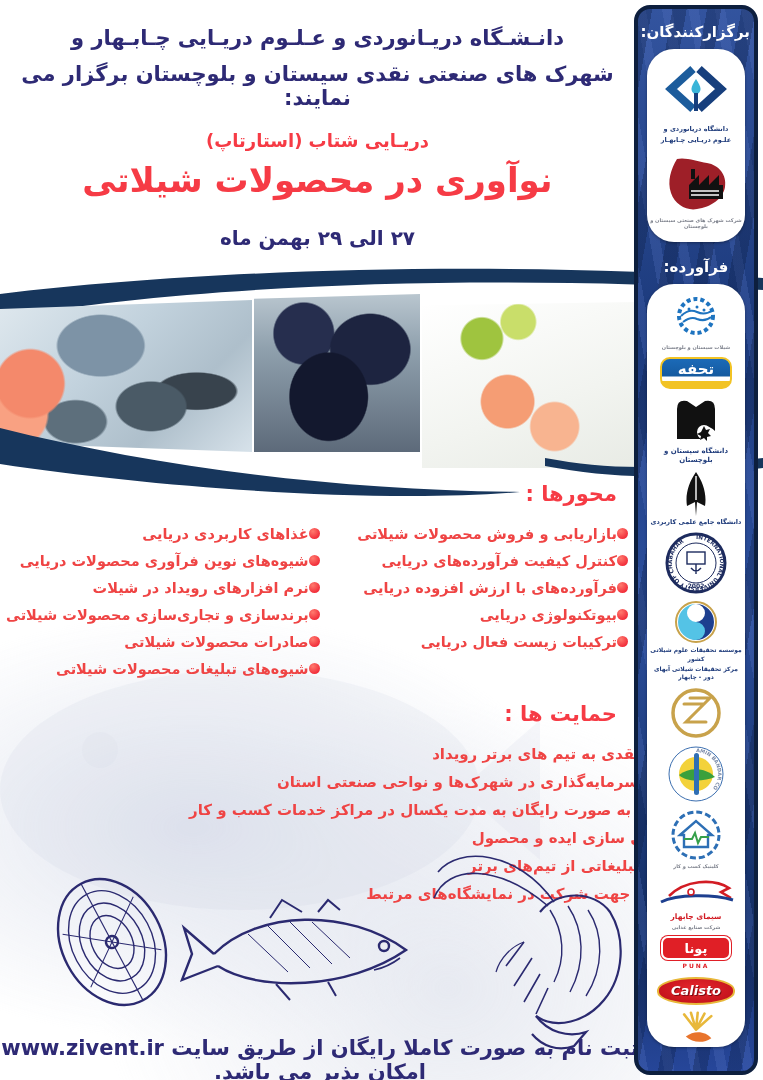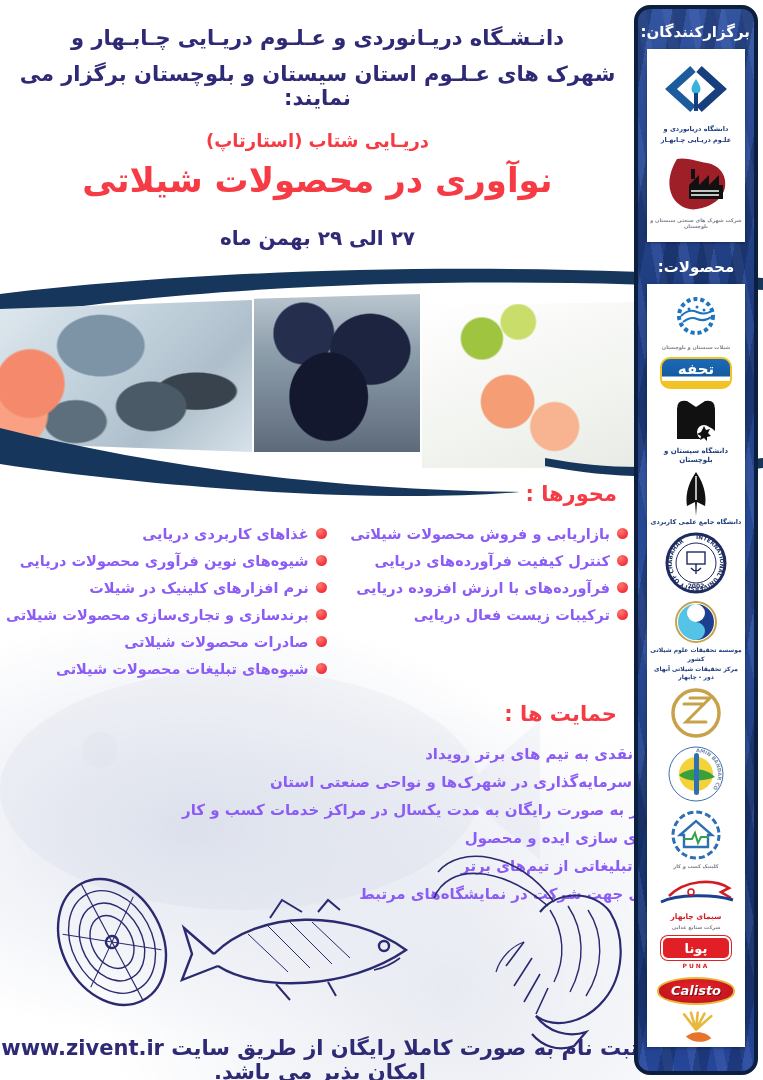--- a/index.html
+++ b/index.html
@@ -48,41 +48,41 @@
       radial-gradient(circle at 62% 75%,#f8b490 0 13%,rgba(0,0,0,0) 14%),
       linear-gradient(160deg,#ffffff 0%,#f2f4f0 60%,#e8ebe5 100%);}
   .swoosh{position:absolute;left:0;width:763px;pointer-events:none;}
   
   .sec-head{position:absolute;direction:rtl;color:#f63b45;font-weight:bold;font-size:21px;
     right:146px;text-align:right;}
   .topics-head{top:482px;}
   .supports-head{top:702px;}
   .topics-cols{position:absolute;top:520px;left:6px;width:622px;direction:rtl;display:flex;gap:8px;}
   .tcol{flex:1;display:flex;flex-direction:column;}
-  .b-item{direction:rtl;display:flex;align-items:center;gap:7px;height:27px;
-    color:#8b5cf6;font-weight:bold;font-size:14.5px;white-space:nowrap;}
+  .b-item{direction:rtl;display:flex;align-items:center;height:27px;
+    color:#ef4444;font-weight:bold;font-size:14.5px;white-space:nowrap;}
   .dot{width:11px;height:11px;border-radius:50%;flex:0 0 11px;
     background:radial-gradient(circle at 35% 30%,#ff7a6e,#f2303c 70%);}
   .supports-list{position:absolute;top:740px;right:18px;width:610px;display:flex;flex-direction:column;direction:rtl;}
   .supports-list .b-item{height:28px;font-size:15px;}
   
   .footer-line{position:absolute;top:1036px;left:0;width:640px;text-align:center;direction:rtl;
     color:#2e2a75;font-weight:bold;font-size:21px;}
   
   .sketch{position:absolute;color:#2b2a70;}
   
   .sidebar{position:absolute;left:634px;top:5px;width:124px;height:1070px;border-radius:16px;
     border:4px solid #0d1f3e;overflow:hidden;
     background:
       repeating-linear-gradient(100deg,rgba(13,31,70,.35) 0 14px,rgba(0,0,0,0) 14px 34px),
       repeating-linear-gradient(80deg,rgba(90,120,200,.25) 0 10px,rgba(0,0,0,0) 10px 26px),
       linear-gradient(175deg,#33549f 0%,#1c3a7c 30%,#2c4f9d 55%,#142f66 85%,#27479b 100%);}
   .sb-head{color:#fff;font-weight:bold;font-size:15px;text-align:center;direction:rtl;margin:14px 4px 8px;}
   .sb-head2{margin-top:16px;}
-  .panel{background:#fff;border-radius:0;margin:0 9px;display:flex;flex-direction:column;
+  .panel{background:#fff;border-radius:27px;margin:0 9px;display:flex;flex-direction:column;
     align-items:center;box-shadow:0 1px 3px rgba(0,0,0,.35);}
   .panel1{padding:12px 2px;gap:10px;}
   .panel2{padding:10px 2px 2px;gap:6px;flex:1;}
   .logo-block{display:flex;flex-direction:column;align-items:center;gap:2px;}
   .cap{font-size:6.5px;color:#1d3a7a;font-weight:bold;direction:rtl;text-align:center;line-height:1.35;}
   .cap-gray{color:#7b7f8a;font-size:5px;}
   .cap-lat{font-size:6px;color:#8a6d2f;letter-spacing:2px;font-weight:bold;}
   .tohfeh{width:72px;height:32px;border-radius:10px;background:linear-gradient(180deg,#1b6ab8 0%,#155a9f 62%,#ffffff 63%,#fdfdfd 78%,#f2c324 79%);
     border:2px solid #f2c324;display:flex;align-items:flex-start;justify-content:center;
     color:#fff;font-weight:bold;font-size:15px;direction:rtl;line-height:20px;}
@@ -101,21 +101,21 @@
 <div id="poster">
 
   <div class="wm-grad"></div>
   <svg class="wm" style="left:-20px;top:600px" width="560" height="360" viewBox="0 0 560 360">
     <ellipse cx="260" cy="190" rx="240" ry="120" fill="#c3cadd"></ellipse>
     <polygon points="480,190 560,120 560,260" fill="#c3cadd"></polygon>
     <circle cx="120" cy="150" r="18" fill="#aab3cc"></circle>
   </svg>
 
   <div class="h-line h1">دانـشـگاه دریـانوردی و عـلـوم دریـایی چـابـهار و</div>
-  <div class="h-line h2">شهرک های عـلـوم استان سیستان و بلوچستان برگزار می نمایند:</div>
+  <div class="h-line h2">شهرک های صنعتی نقدی سیستان و بلوچستان برگزار می نمایند:</div>
   <div class="etype">دریـایی شتاب (استارتاپ)</div>
   <div class="big-title">نوآوری در محصولات شیلاتی</div>
   <div class="date-line">۲۷ الی ۲۹ بهمن ماه</div>
 
   <div class="photo-band">
     <svg class="swoosh" style="top:0;height:56px" viewBox="0 0 763 56" preserveAspectRatio="none">
       <path d="M0,50 C200,16 480,6 763,22 L763,10 C480,-8 200,2 0,26 Z" fill="#17365c"></path>
     </svg>
     <div class="photo ph-left"></div>
     <div class="photo ph-mid"></div>
@@ -136,35 +136,39 @@
       <div class="b-item">
           <span class="dot"></span>
           <span>کنترل کیفیت فرآورده‌های دریایی</span>
         </div>
       <div class="b-item">
           <span class="dot"></span>
           <span>فرآورده‌های با ارزش افزوده دریایی</span>
         </div>
       <div class="b-item">
           <span class="dot"></span>
+          <span>بیوتکنولوژی دریایی</span>
+        </div>
+      <div class="b-item">
+          <span class="dot"></span>
           <span>ترکیبات زیست فعال دریایی</span>
         </div>
     </div>
     <div class="tcol">
       <div class="b-item">
           <span class="dot"></span>
           <span>غذاهای کاربردی دریایی</span>
         </div>
       <div class="b-item">
           <span class="dot"></span>
           <span>شیوه‌های نوین فرآوری محصولات دریایی</span>
         </div>
       <div class="b-item">
           <span class="dot"></span>
-          <span>نرم افزارهای کلینیک در شیلات</span>
+          <span>نرم افزارهای رویداد در شیلات</span>
         </div>
       <div class="b-item">
           <span class="dot"></span>
           <span>برندسازی و تجاری‌سازی محصولات شیلاتی</span>
         </div>
       <div class="b-item">
           <span class="dot"></span>
           <span>صادرات محصولات شیلاتی</span>
         </div>
       <div class="b-item">
@@ -263,21 +267,21 @@
             <rect x="28" y="14" width="4" height="10"></rect>
           </g>
           <g stroke="#fff" stroke-width="1.5">
               <path d="M28,36 h28 M28,40 h28"></path>
             </g>
         </svg>
         <div class="cap cap-gray">شرکت شهرک های صنعتی سیستان و بلوچستان</div>
       </div>
     </div>
 
-    <div class="sb-head sb-head2">محصولات:</div>
+    <div class="sb-head sb-head2">فرآورده:</div>
 
     <div class="panel panel2">
 
       <div class="logo-block">
         <svg width="54" height="48" viewBox="0 0 54 48">
           <circle cx="27" cy="22" r="17" fill="none" stroke="#1e74c0" stroke-width="4" stroke-dasharray="4 3"></circle>
           <path d="M12,22 q8,-8 16,-4 q8,4 16,-2" fill="none" stroke="#1e74c0" stroke-width="2"></path>
           <path d="M14,28 q8,-6 14,-3 q8,3 14,-2" fill="none" stroke="#1e74c0" stroke-width="2"></path>
           <circle cx="20" cy="15" r="1.5" fill="#1e74c0"></circle>
             <circle cx="28" cy="13" r="1.5" fill="#1e74c0"></circle>

